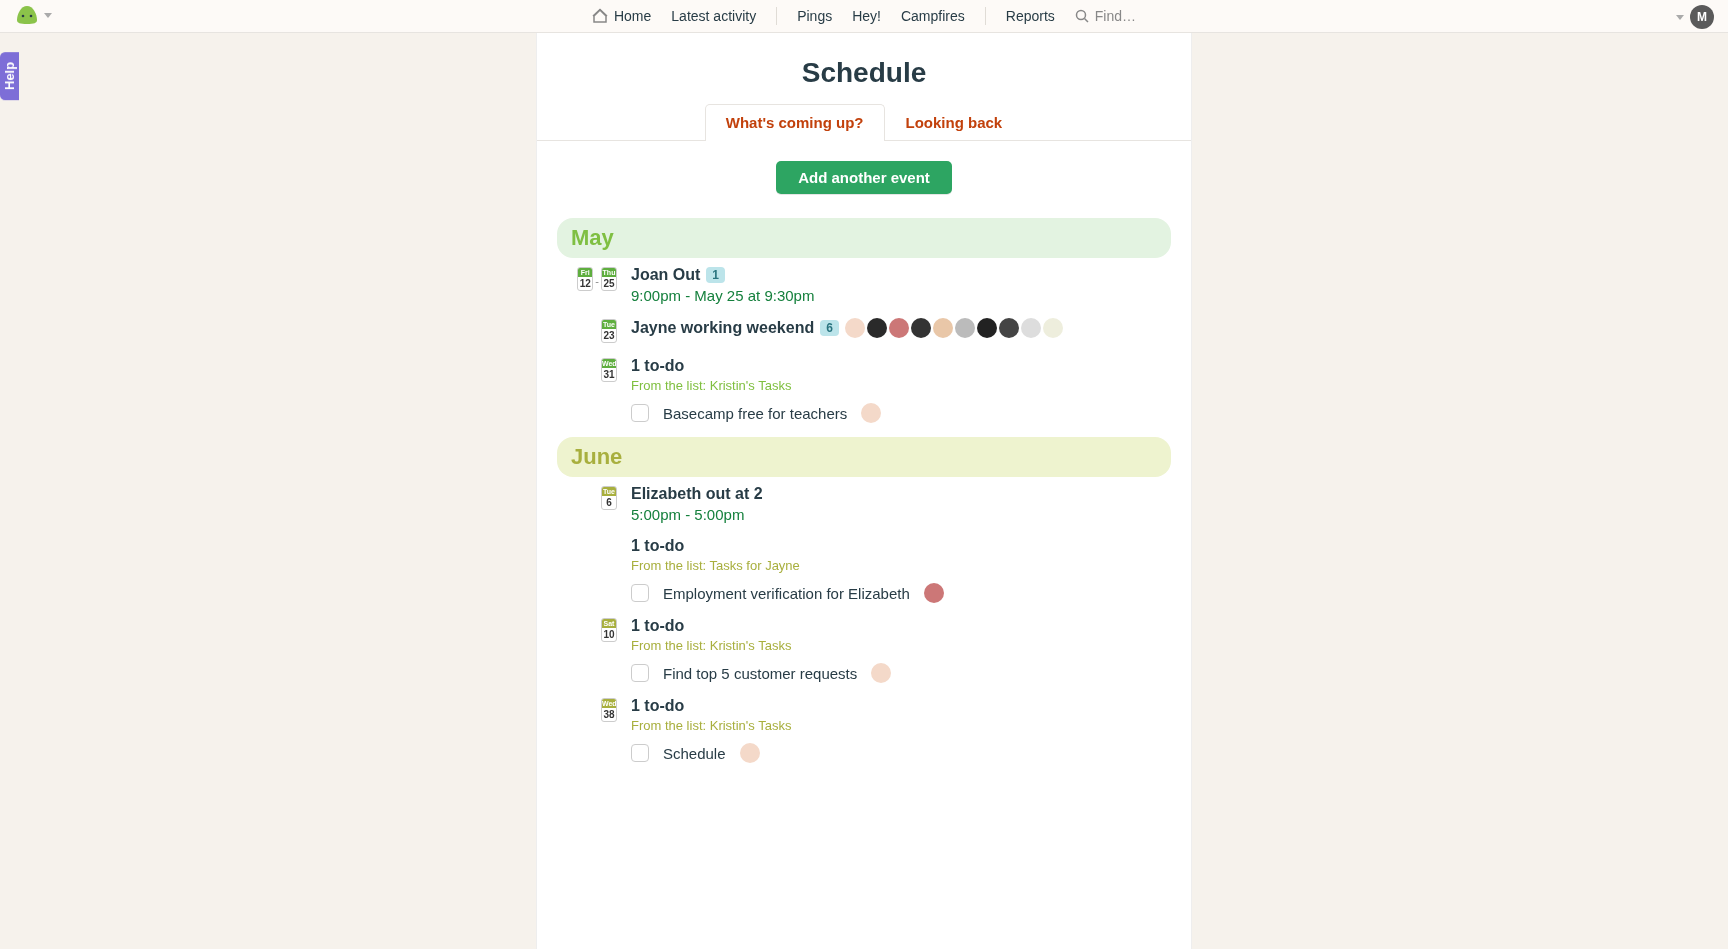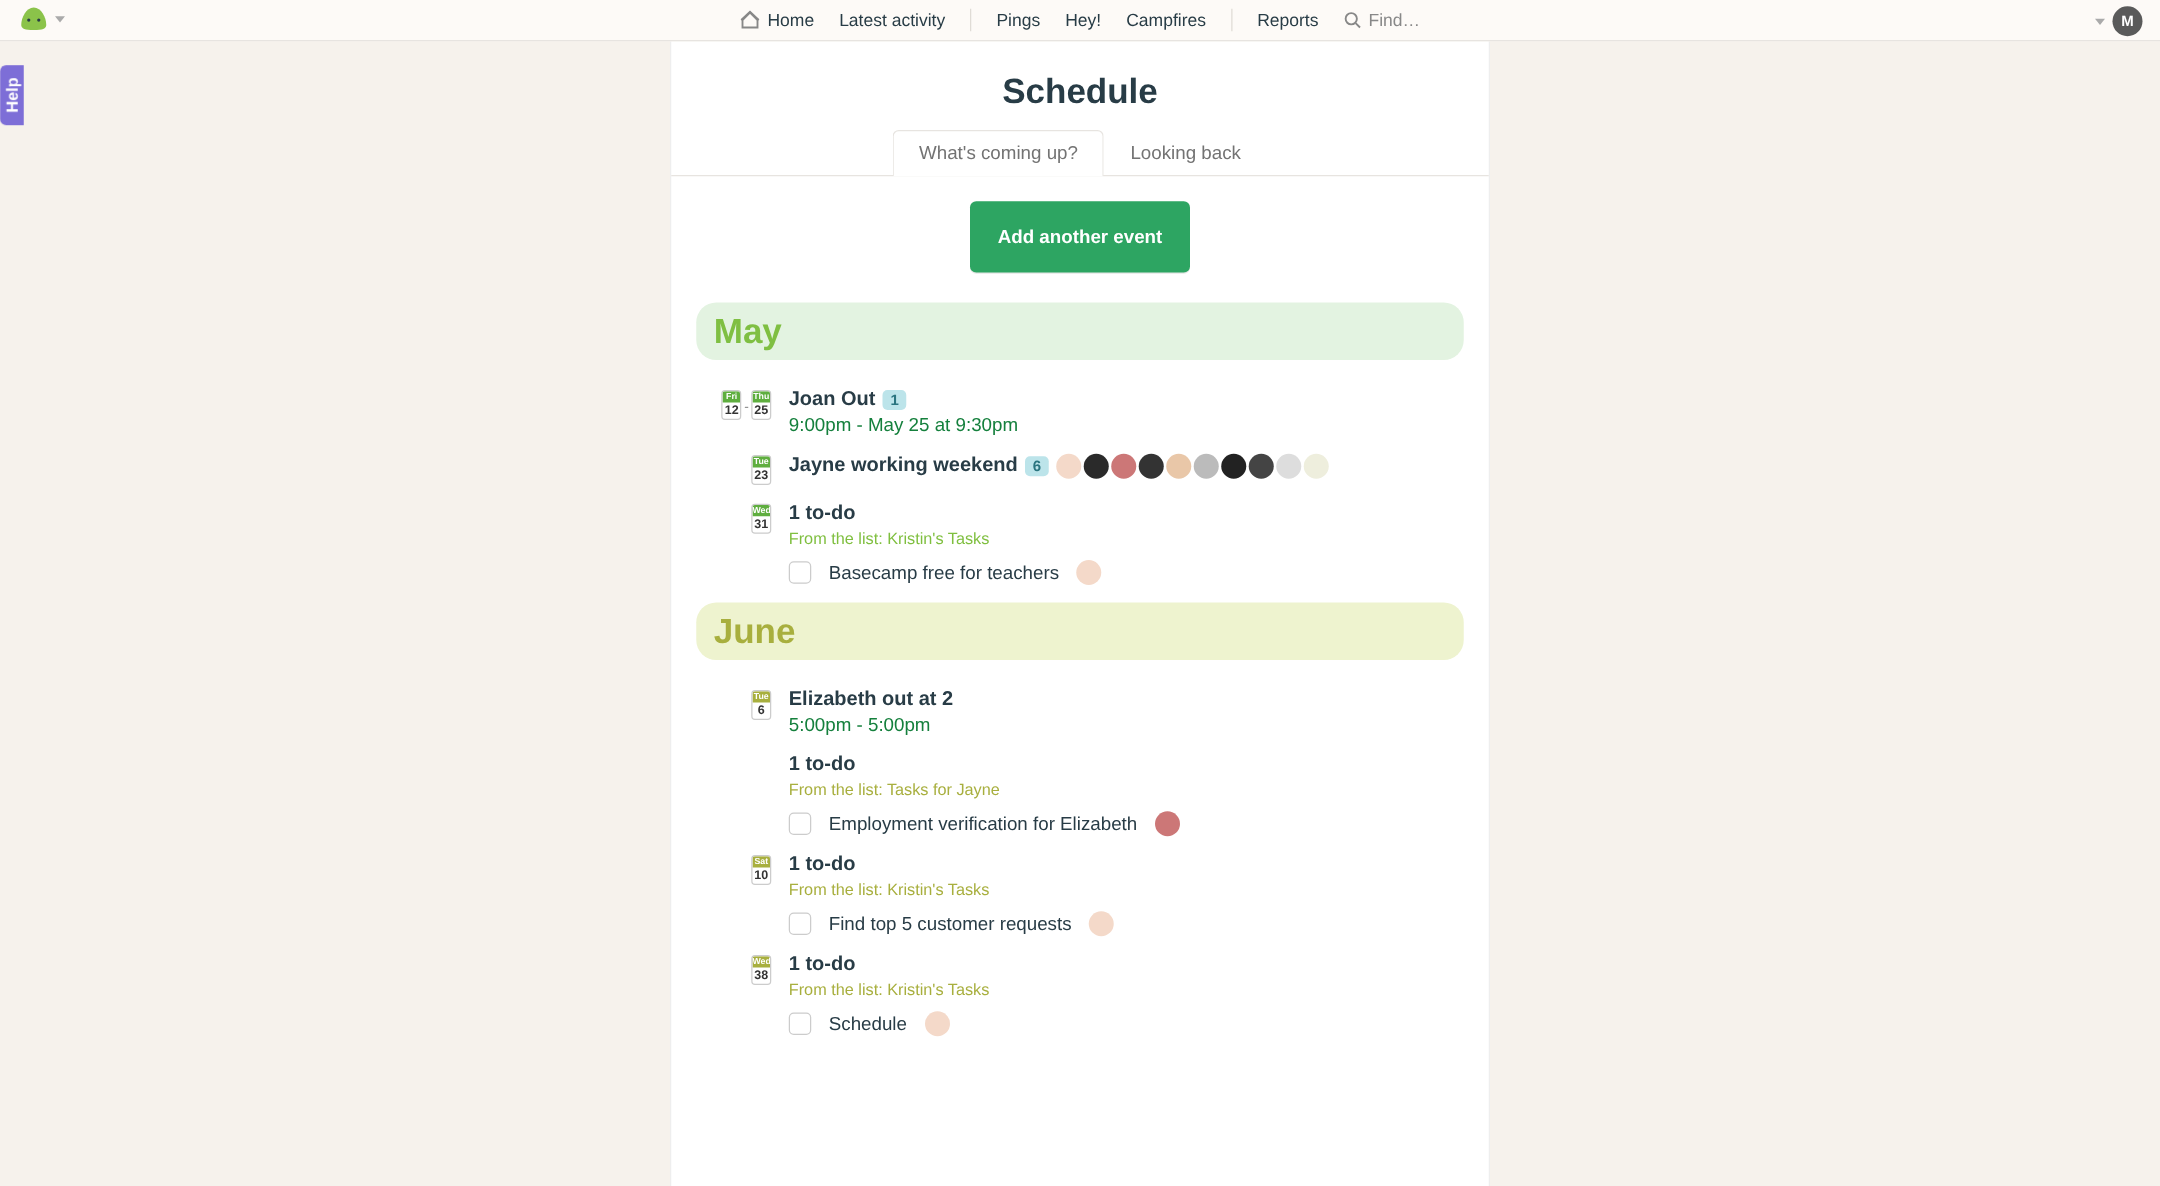--- a/index.html
+++ b/index.html
@@ -116,51 +116,52 @@
     display: flex;
     justify-content: center;
     margin-top: 14px;
     border-bottom: 1px solid #e7e4e0;
   }
   .tab {
     padding: 9px 20px 10px;
     border: 1px solid transparent;
     border-bottom: none;
     font-size: 15px;
-    color: #737373;
+    color: #c2410c;
     cursor: pointer;
     position: relative;
     bottom: -1px;
+    font-weight: bold;
   }
   .tab.active {
     border-color: #e7e4e0;
     border-top-left-radius: 5px;
     border-top-right-radius: 5px;
     background: #fff;
   }
   .add-btn-wrap {
     text-align: center;
     padding: 20px 0 24px;
   }
   .add-btn {
     background: #2da562;
     color: #fff;
     border: none;
     border-radius: 5px;
-    padding: 20px 22px;
+    padding: 8px 22px;
     font-size: 15px;
     font-weight: 700;
     cursor: pointer;
     box-shadow: 0 1px 0 rgba(0,0,0,0.1);
   }
   .month-header {
-    margin: 0 20px 23px;
+    margin: 0 20px 8px;
     padding: 7px 14px;
     border-radius: 16px;
-    font-size: 28px;
+    font-size: 22px;
     font-weight: 700;
   }
   .month-may { background: #e3f3e1; color: #7fbf42; }
   .month-june { background: #eef3cf; color: #a8af3e; }
   .entries { padding: 0 20px; }
   .entry {
     display: flex;
     gap: 14px;
     margin-bottom: 14px;
   }

